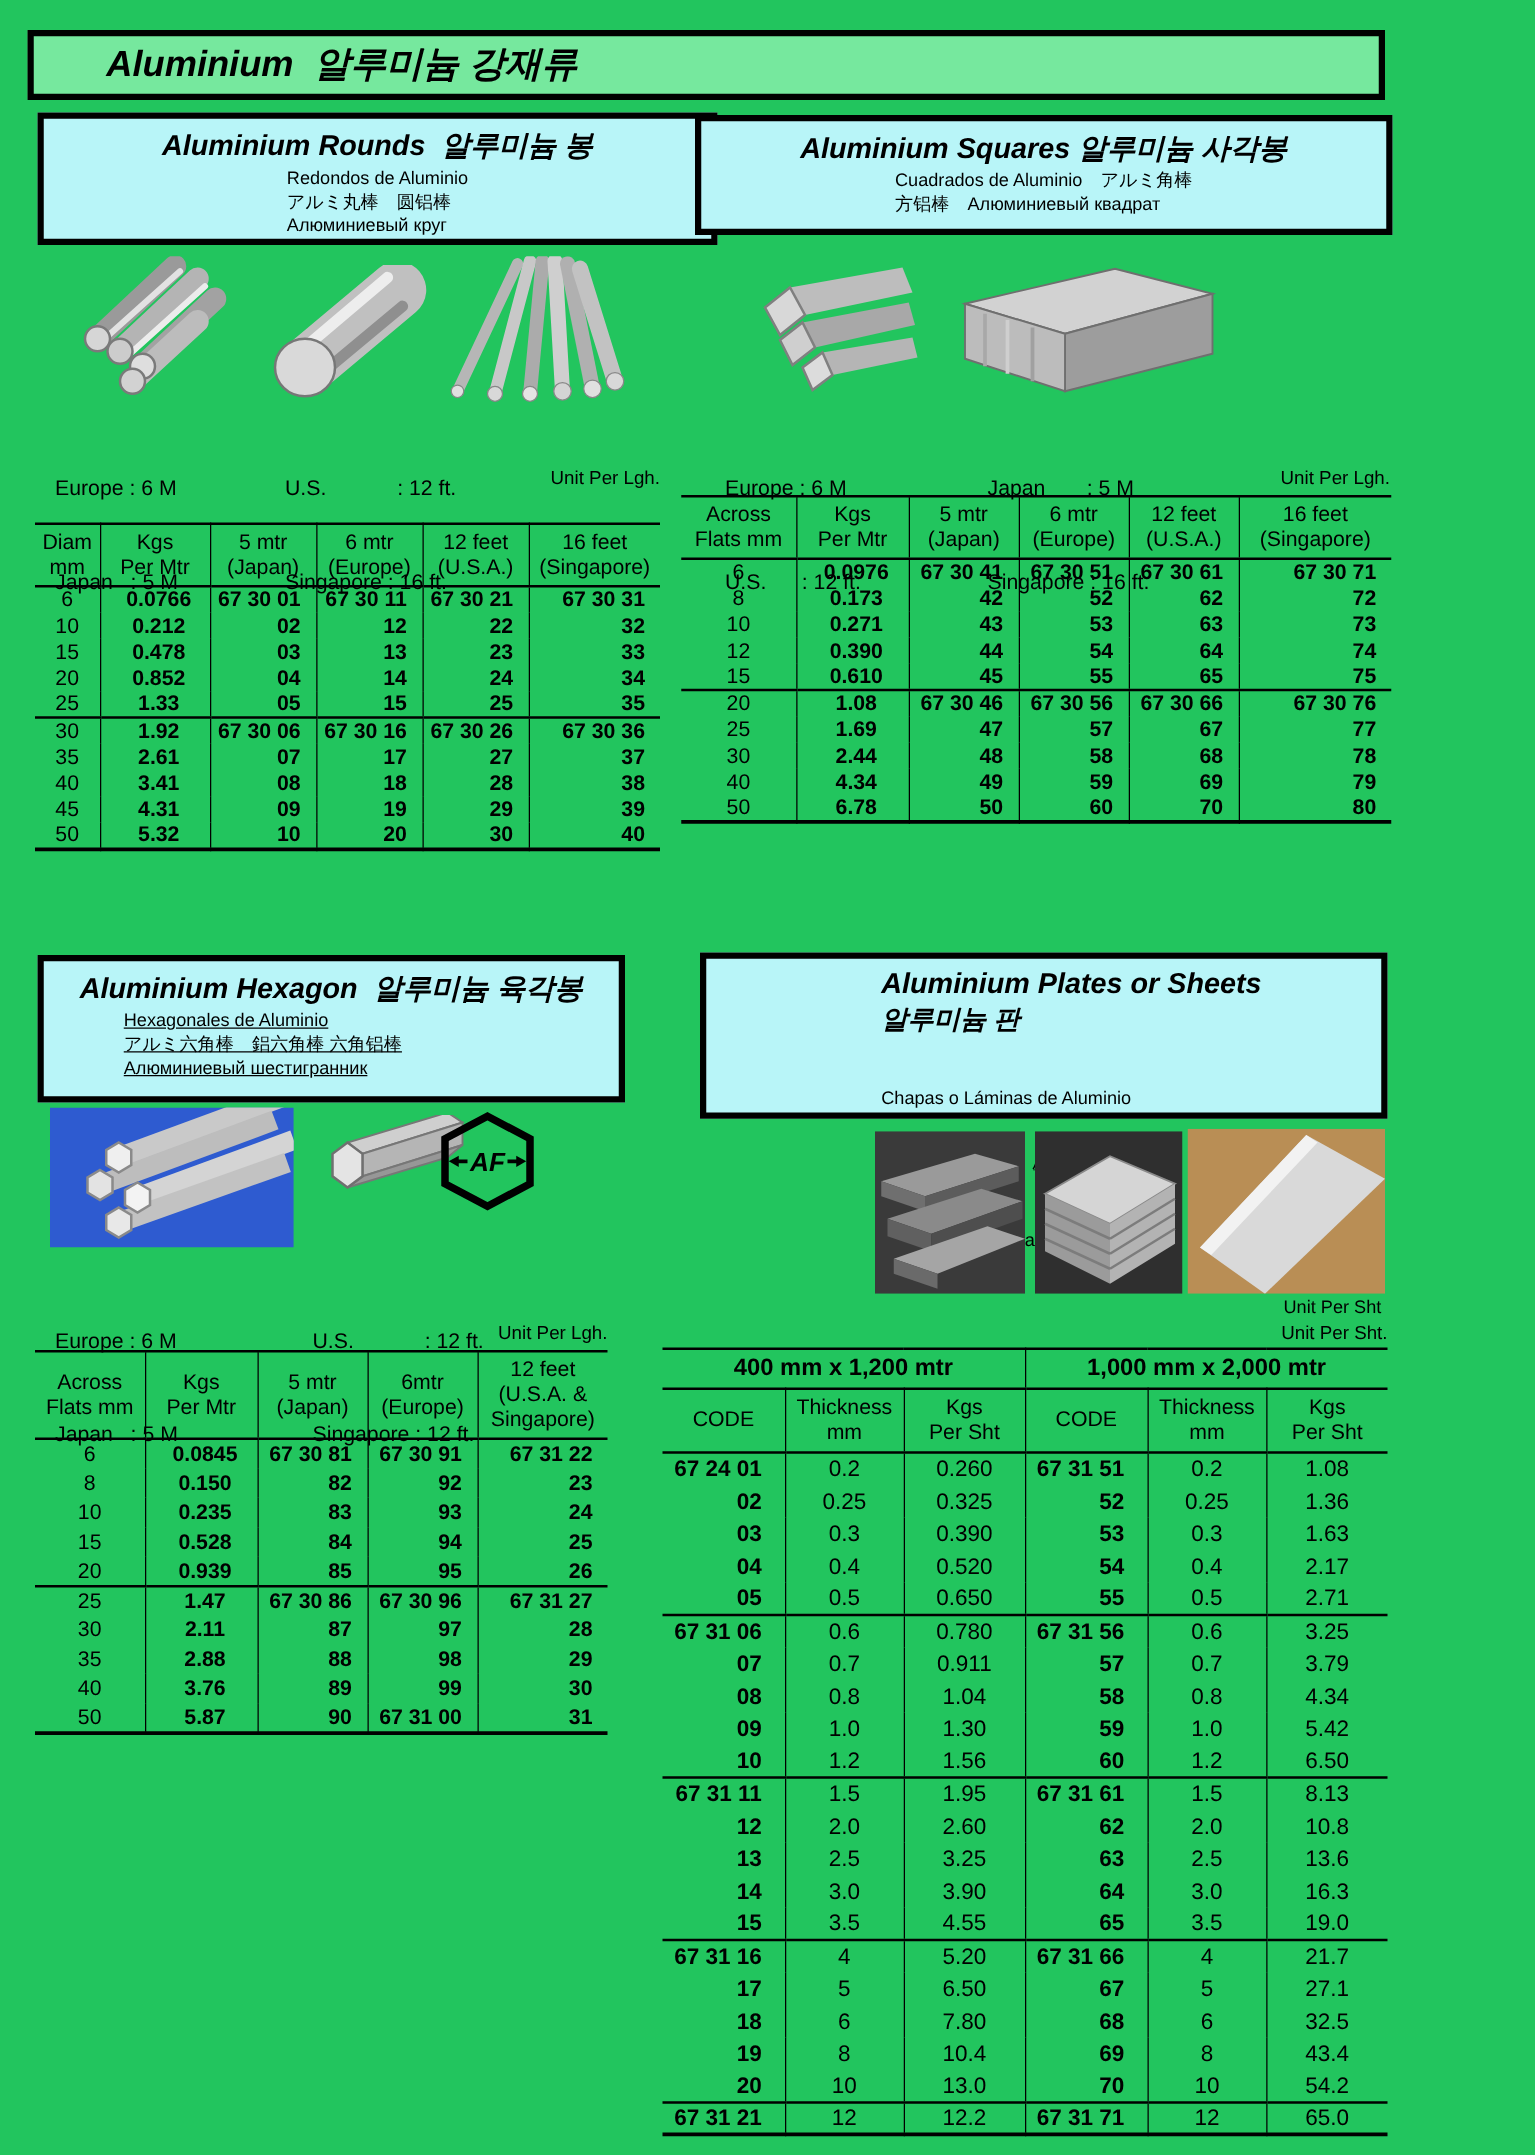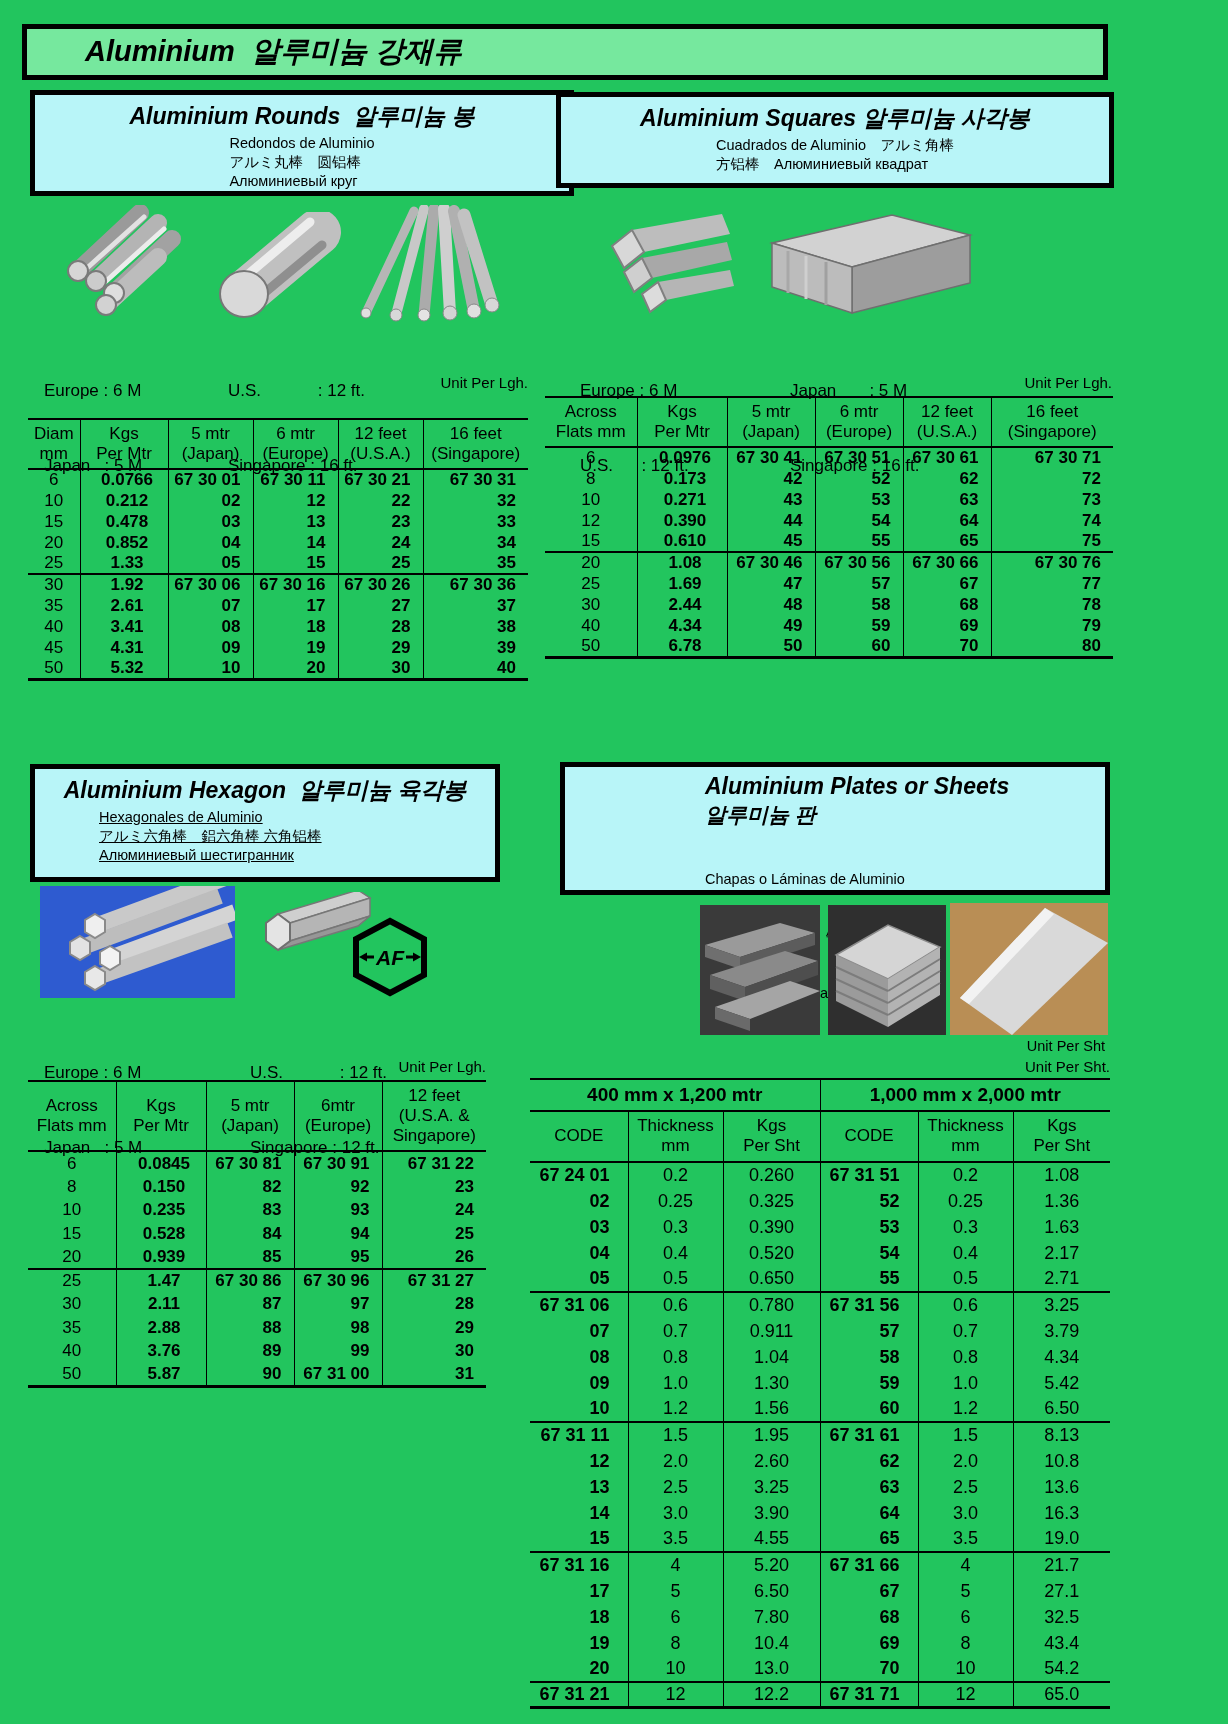--- a/index.html
+++ b/index.html
@@ -399,21 +399,21 @@
     </svg>
   </div>
   <div class="photo" style="left:248px; top:892px;">
     <svg width="125" height="100" viewBox="0 0 125 100">
       <polygon points="30,22 42,31 122,6 110,-2" fill="#cfcfcf" stroke="#777777" stroke-width="1.5"></polygon>
       <polygon points="42,31 42,49 122,24 122,6" fill="#b5b5b5" stroke="#777777" stroke-width="1.5"></polygon>
       <polygon points="42,49 30,58 110,34 122,24" fill="#979797" stroke="#777777" stroke-width="1.5"></polygon>
       <polygon points="30,22 42,31 42,49 30,58 18,49 18,31" fill="#e4e4e4" stroke="#707070" stroke-width="2"></polygon>
     </svg>
   </div>
-  <div class="photo" style="left:348px; top:916px;">
+  <div class="photo" style="left:348px; top:888px;">
     <svg width="84" height="82" viewBox="0 0 84 82">
       <polygon points="42,5 76,23 76,59 42,77 8,59 8,23" fill="none" stroke="#000000" stroke-width="6" stroke-linejoin="miter"></polygon>
       <line x1="26" y1="41" x2="15" y2="41" stroke="#000000" stroke-width="3"></line>
       <polygon points="11,41 19,36.5 19,45.5" fill="#000000"></polygon>
       <line x1="58" y1="41" x2="69" y2="41" stroke="#000000" stroke-width="3"></line>
       <polygon points="73,41 65,36.5 65,45.5" fill="#000000"></polygon>
       <text x="42" y="49" text-anchor="middle" font-size="21" font-style="italic" font-weight="bold" font-family="Liberation Sans, DejaVu Sans, sans-serif">AF</text>
     </svg>
   </div>
 

